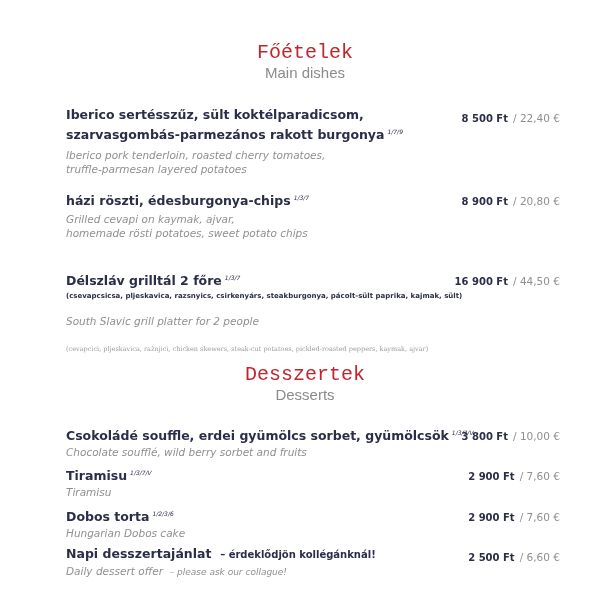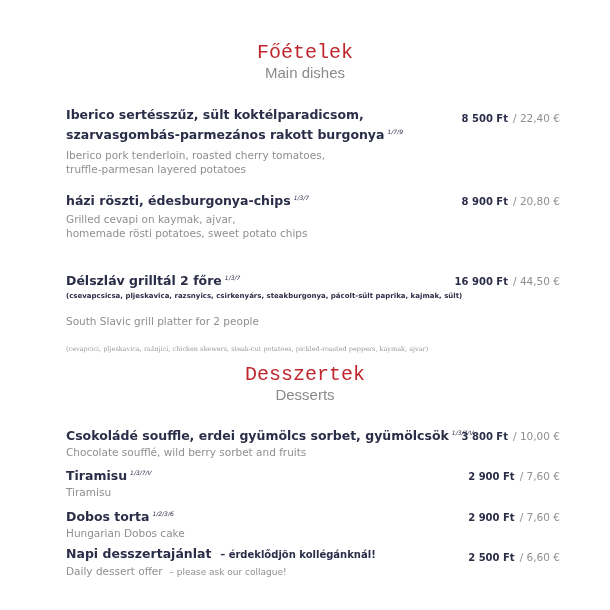--- a/index.html
+++ b/index.html
@@ -4,21 +4,21 @@
   <style>
     html, body { margin: 0; padding: 0; background: #ffffff; }
     body { width: 610px; height: 610px; position: relative; overflow: hidden;
            font-family: "DejaVu Sans", "Liberation Sans", sans-serif; }
     .section-head { position: absolute; left: 0; width: 610px; text-align: center; }
     .section-title { color: #c0262d; font-size: 20px; line-height: 22px; font-family: Liberation Mono, monospace; }
     .section-sub { color: #8b8b8b; font-size: 15px; line-height: 17px; font-family: "Liberation Sans", sans-serif; }
     .item { position: absolute; left: 66px; width: 494px; }
     .name { color: #2b2e48; font-size: 12.5px; font-weight: bold; line-height: 17px; white-space: nowrap; }
     .allergen { font-size: 6px; font-weight: normal; font-style: italic; vertical-align: 5px; margin-left: 3px; color: #2b2e48; }
-    .desc { color: #8f8f8f; font-size: 10.5px; line-height: 14px; white-space: nowrap; }
+    .desc { color: #8f8f8f; font-size: 10.5px; line-height: 14px; white-space: nowrap; font-style: italic; }
     .detail-hu { color: #2b2e48; font-size: 7px; line-height: 12px; font-weight: bold; white-space: nowrap; }
     .detail-en { color: #9a9a9a; font-size: 6.5px; line-height: 12px; font-family: "DejaVu Serif", serif; white-space: nowrap; }
     .note { font-size: 10px; font-weight: bold; }
     .desc .note { font-weight: normal; font-size: 9px; }
     .price { position: absolute; right: 50px; text-align: right; white-space: nowrap; }
     .ft { color: #2b2e48; font-size: 10px; font-weight: bold; }
     .eur { color: #8f8f8f; font-size: 10.5px; }
   </style>
 </head>
 <body>

